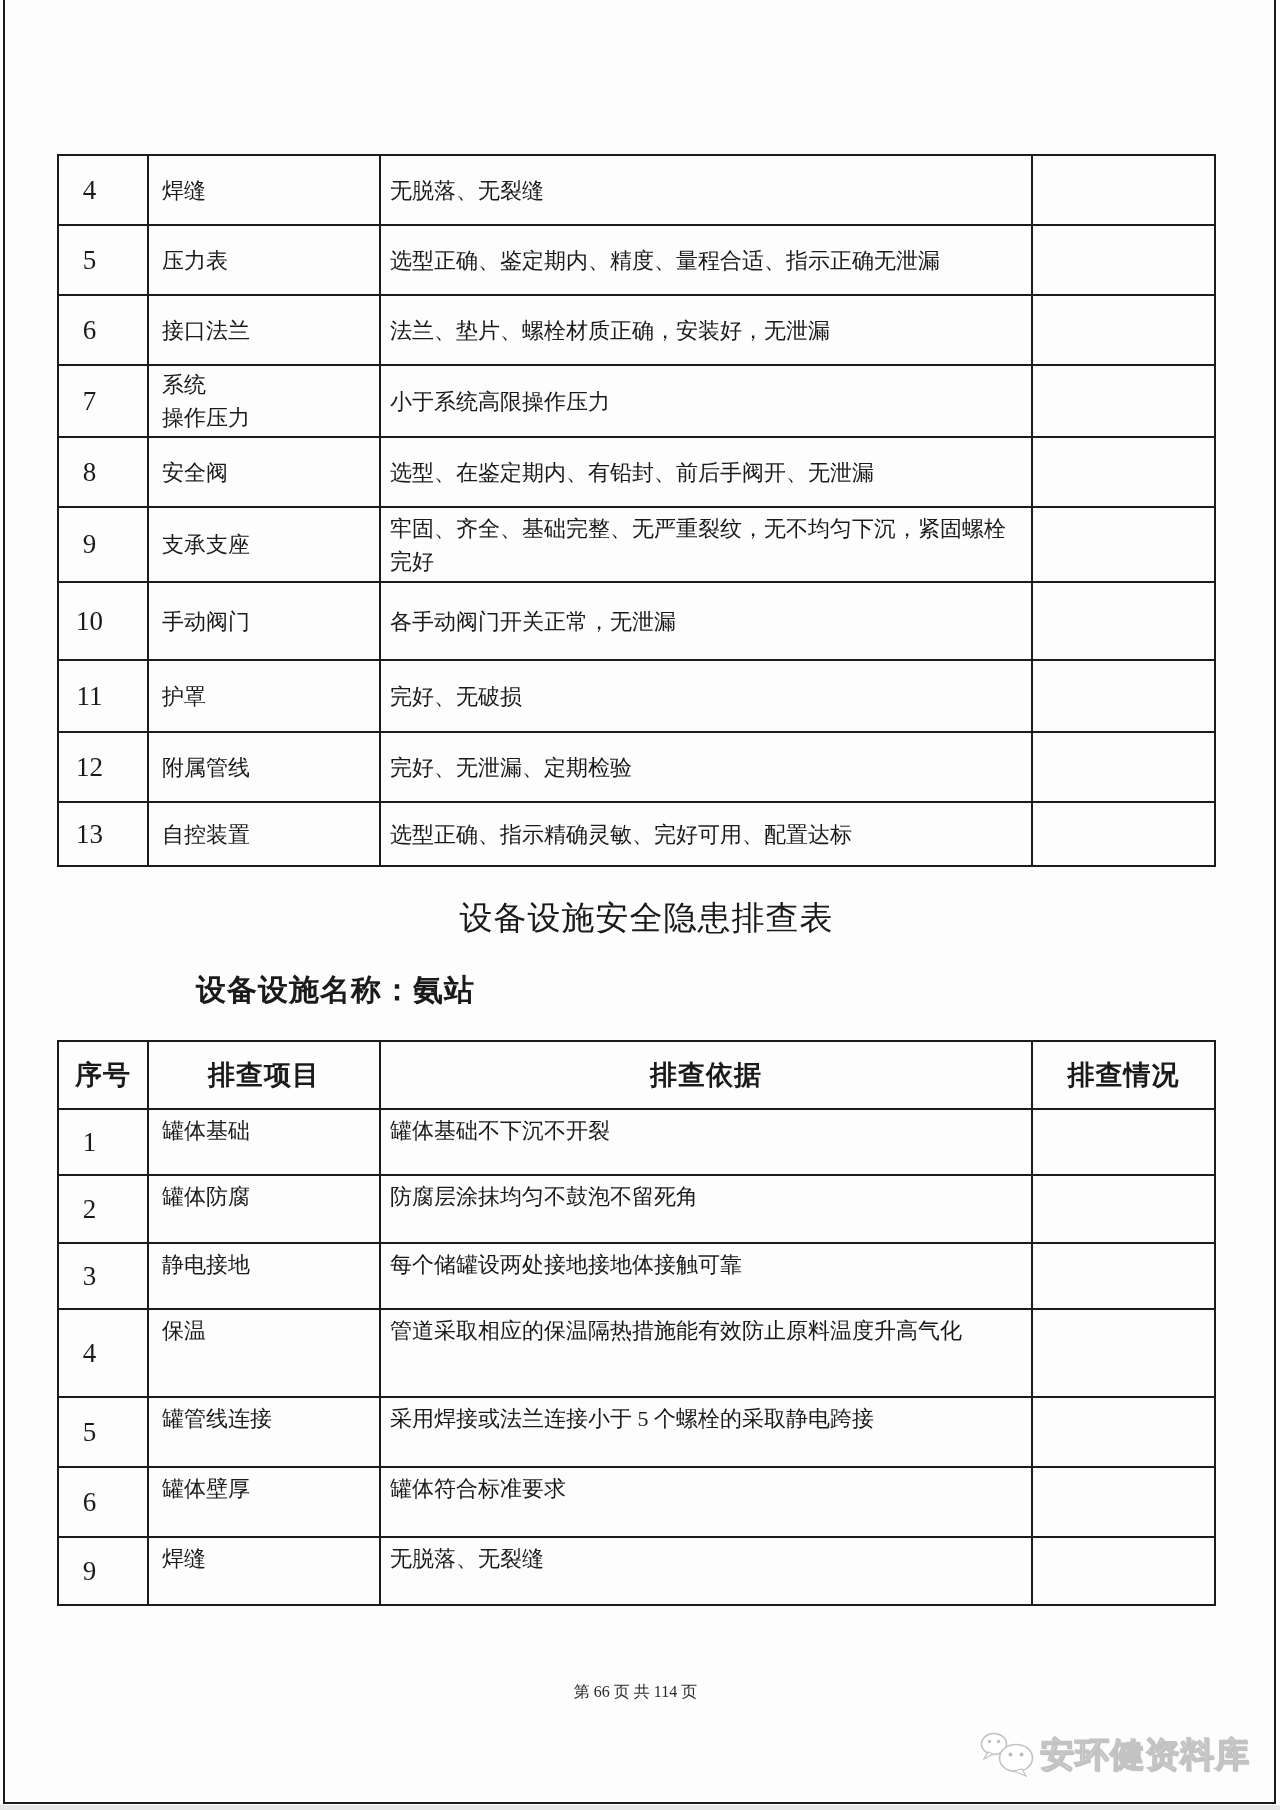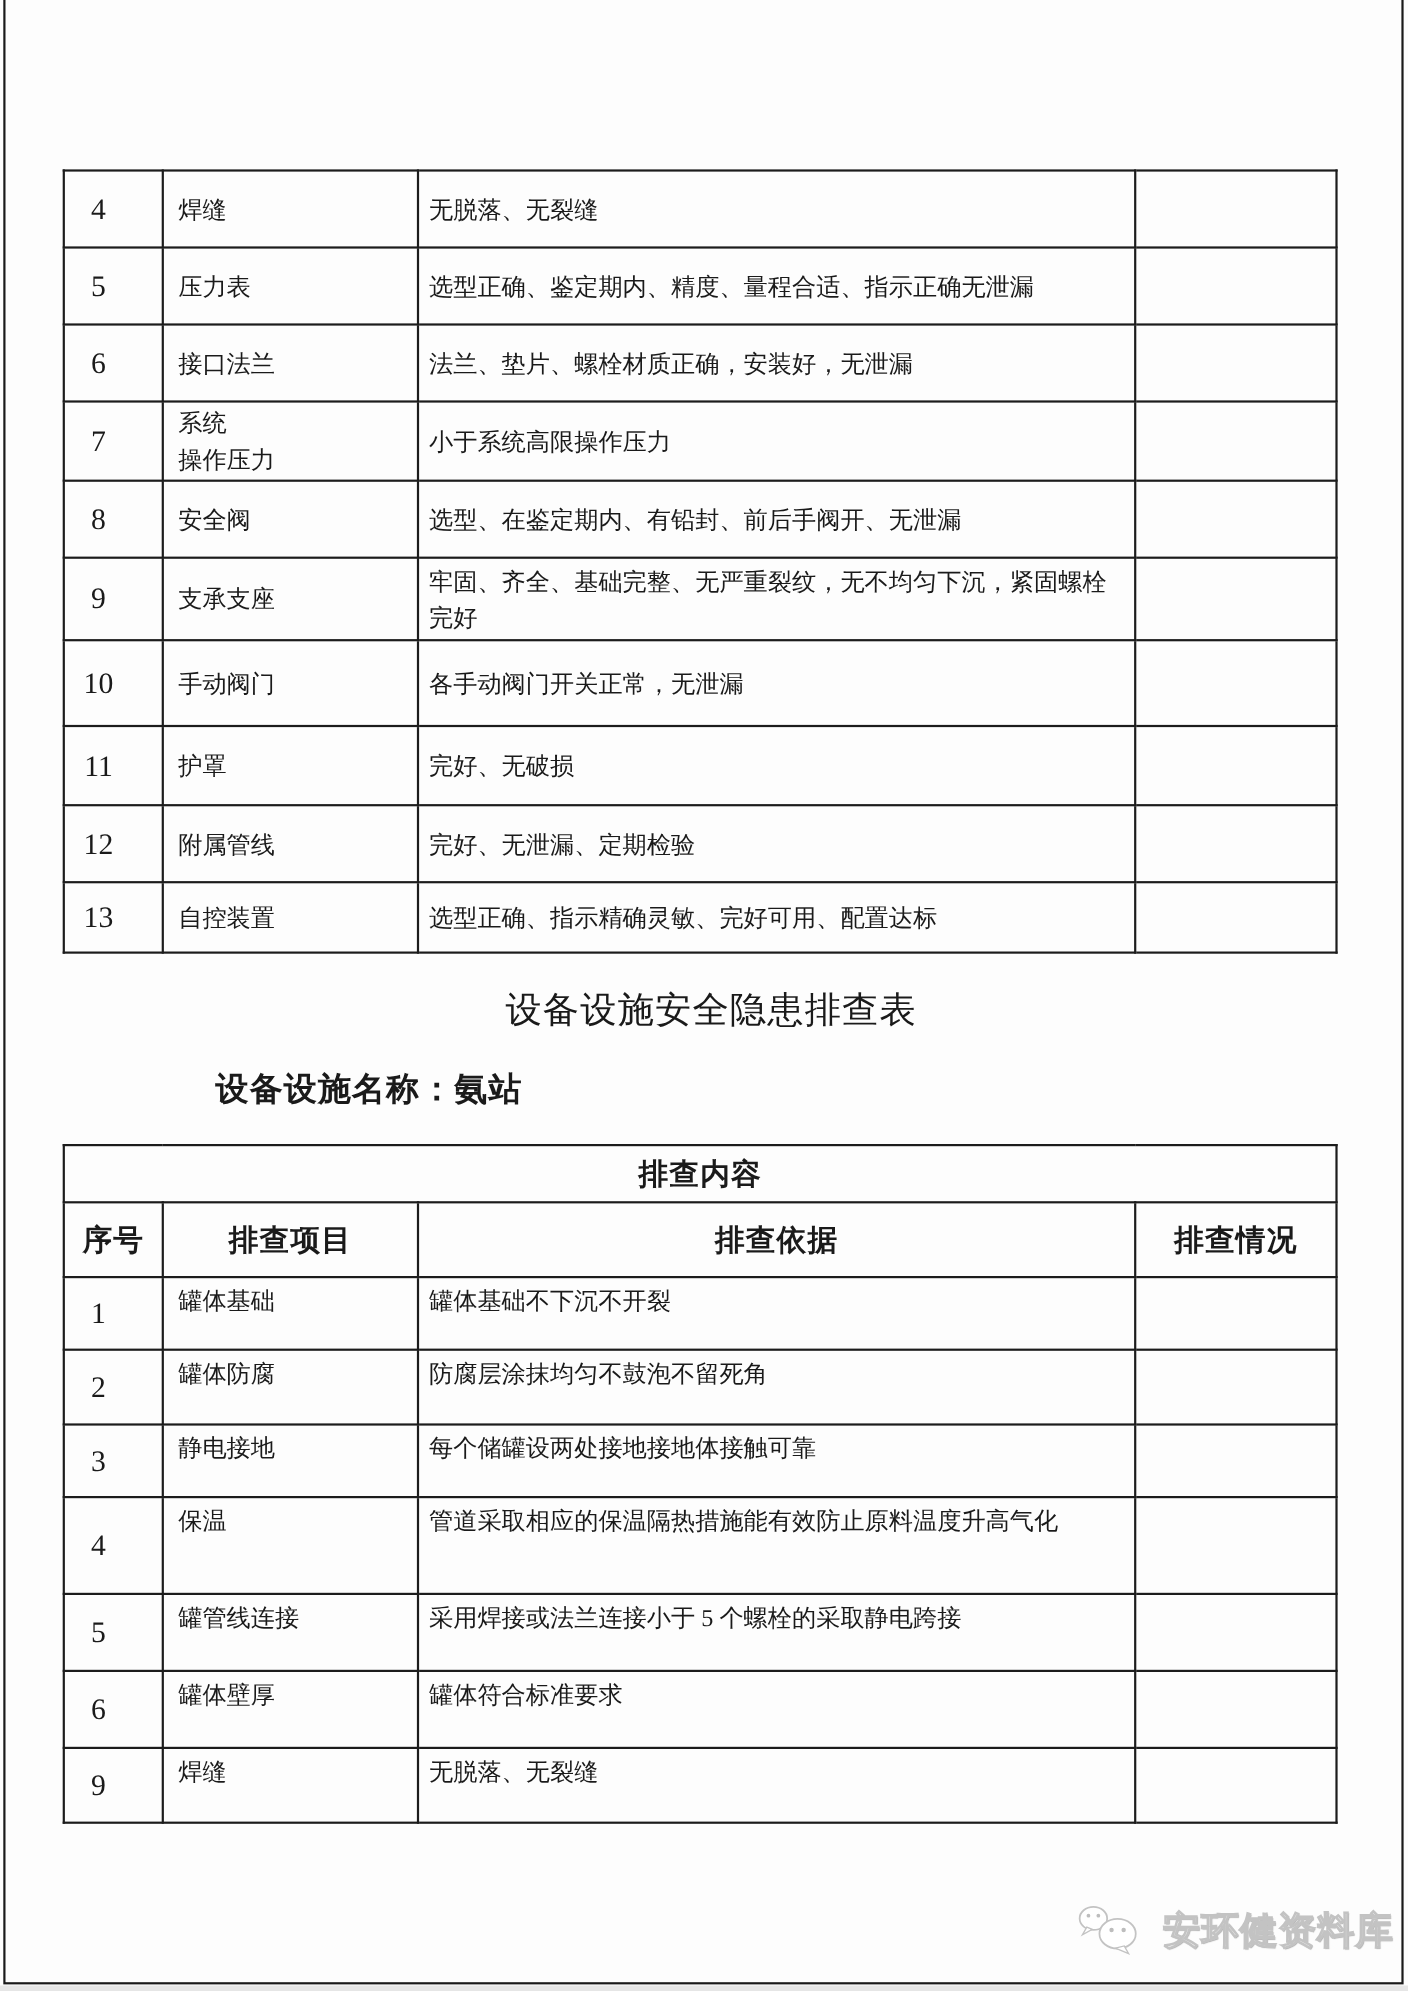--- a/index.html
+++ b/index.html
@@ -105,21 +105,21 @@
   #footer{
     position:absolute;top:1682px;left:57px;width:1157px;
     text-align:center;
     font-size:16px;
     color:#2a2a2a;
   }
 
   
   #watermark{
     position:absolute;top:1732px;left:980px;
-    display:flex;align-items:center;gap:17px;
+    display:flex;align-items:center;gap:0;
   }
   #watermark .wm-text{
     font-family:"Liberation Sans","DejaVu Sans",sans-serif;
     font-size:34px;font-weight:bold;
     color:#fefefe;
     -webkit-text-stroke:1.2px #c3c3c3;
     text-shadow:1px 1px 1px #ababab;
     letter-spacing:1px;
     white-space:nowrap;
   }
@@ -211,23 +211,20 @@
 
   <div id="table2-wrap">
     <table id="t2">
       <colgroup>
         <col class="col-seq">
           <col class="col-item">
           <col class="col-basis">
           <col class="col-status">
       </colgroup>
       <thead>
-        <tr class="merged-row">
-          <th colspan="4">排查内容</th>
-        </tr>
         <tr class="cols-row">
           <th>序号</th>
           <th>排查项目</th>
           <th>排查依据</th>
           <th>排查情况</th>
         </tr>
       </thead>
       <tbody id="t2-body">
           <tr>
             <td class="c-seq">1</td>
@@ -268,20 +265,21 @@
           <tr>
             <td class="c-seq">9</td>
             <td class="c-item">焊缝</td>
             <td class="c-basis">无脱落、无裂缝</td>
             <td class="c-status"></td>
           </tr>
         </tbody>
     </table>
   </div>
 
+  <div id="footer">第 66 页 共 114 页</div>
 
   <div id="watermark">
     <svg width="60" height="46" viewBox="0 0 60 46">
       <g fill="#ffffff" stroke="#c3c3c3" stroke-width="1.6">
         <ellipse cx="14" cy="12" rx="12.5" ry="10.5"></ellipse>
         <path d="M8 20 L4 27 L13 22 Z" stroke-width="1.2"></path>
         <ellipse cx="36" cy="26" rx="16.5" ry="13.5"></ellipse>
         <path d="M42 37 L46 44 L34 39 Z" stroke-width="1.2"></path>
       </g>
       <g fill="#bdbdbd" stroke="none">

